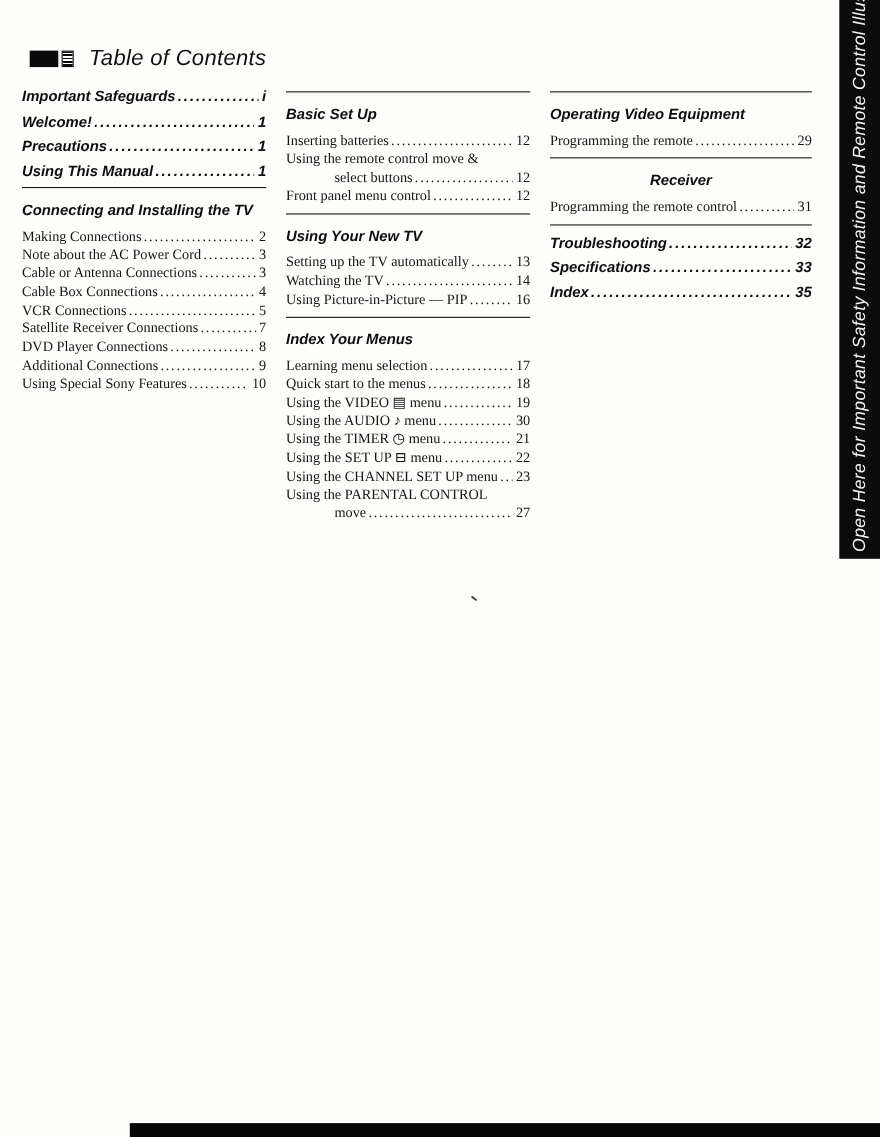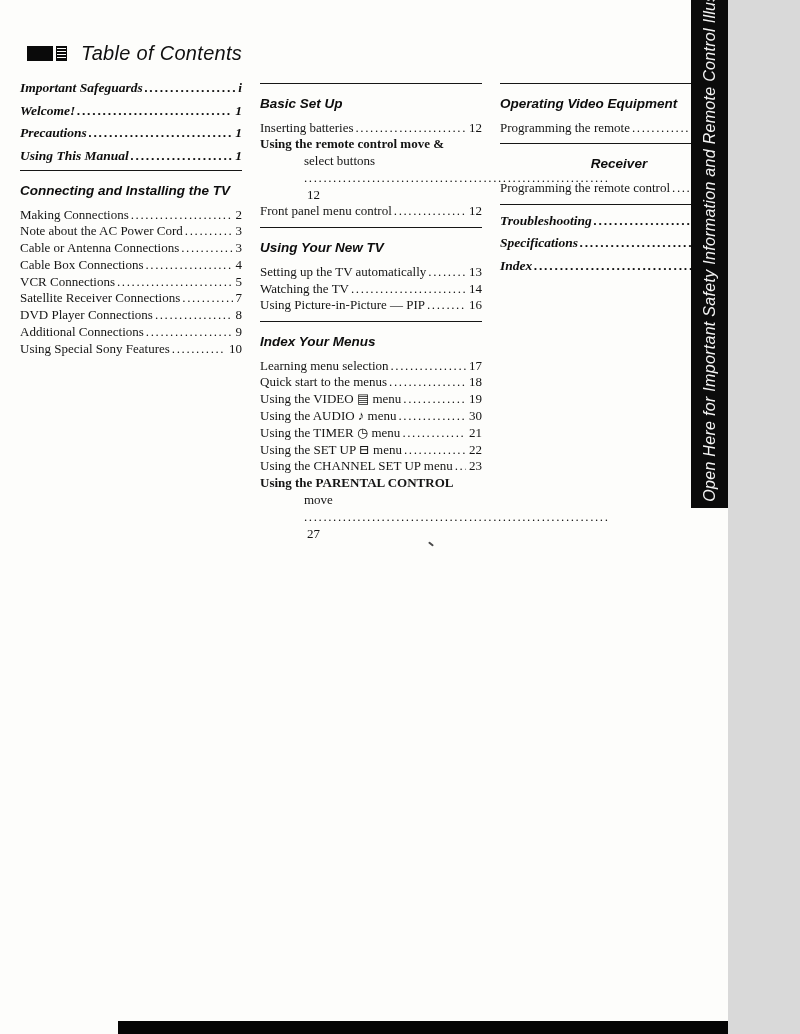--- a/index.html
+++ b/index.html
@@ -1,18 +1,18 @@
 <!DOCTYPE html>
 <html><head>
 <meta charset="utf-8">
 <style>
   * { margin:0; padding:0; box-sizing:border-box; }
   html,body { background:#d9d9d9; }
   .sheet {
-    position:relative; width:728px; height:1034px;
+    position:relative; width:800px; height:1034px;
     background:#fdfdfb; overflow:hidden;
     font-family:"Liberation Serif", "DejaVu Serif", serif;
     color:#141414;
   }
   .title-row { position:absolute; top:42px; left:27px; display:flex; align-items:center; gap:14px; }
   .marker { display:flex; gap:3px; align-items:center; }
   .marker .m1 { width:26px; height:15px; background:#0a0a0a; }
   .marker .m2 { width:11px; height:15px; border:1px solid #0a0a0a;
     background:repeating-linear-gradient(0deg,#0a0a0a 0 1.5px,#fdfdfb 1.5px 3px); }
   .page-title { font-family:"Liberation Sans", sans-serif; font-style:italic; font-weight:400;
@@ -22,28 +22,28 @@
   .col { width:222px; }
   .col.wide { width:238px; }
 
   .section { margin-bottom:7px; }
   .rule { border-top:1.6px solid #161616; margin:3px 0 8px; }
   .heading { font-family:"Liberation Sans", sans-serif; font-weight:700; font-style:italic;
     font-size:13.5px; line-height:14.5px; margin:13px 0 8px; color:#0d0d0d; }
   .heading-cont { text-align:center; }
 
   .entry { display:flex; align-items:baseline; font-size:13px; line-height:16.8px; }
-  .entry.pre { display:block;font-weight:bold; }
+  .entry.pre { display:block; }
   .entry .lbl { white-space:nowrap; padding-right:2px; }
   .entry .dots { flex:1; overflow:hidden; white-space:nowrap; min-width:6px; }
   .entry .dots::before { content:"..............................................................."; letter-spacing:1.6px; }
   .entry .pg { padding-left:3px; white-space:nowrap; }
-  .entry.indent { margin-left:44px;flex-direction:column; }
-
-  .entry.bold { font-family:Liberation Serif, serif; font-weight:700; font-style:italic;
+  .entry.indent { margin-left:44px; }
+
+  .entry.bold { font-family:Liberation Sans, sans-serif; font-weight:700; font-style:italic;
     font-size:13.5px; line-height:15px; margin-bottom:7.5px; color:#0d0d0d;text-align:center; }
   .entry.bold .dots::before { letter-spacing:1.8px; }
 
   .fold-tab {
     position:absolute; top:0; right:0; width:37px; height:508px;
     background:#0b0b0b; overflow:hidden;
     display:flex; justify-content:center; align-items:flex-end;
   }
   .fold-text {
     writing-mode:vertical-rl; transform:rotate(180deg);

